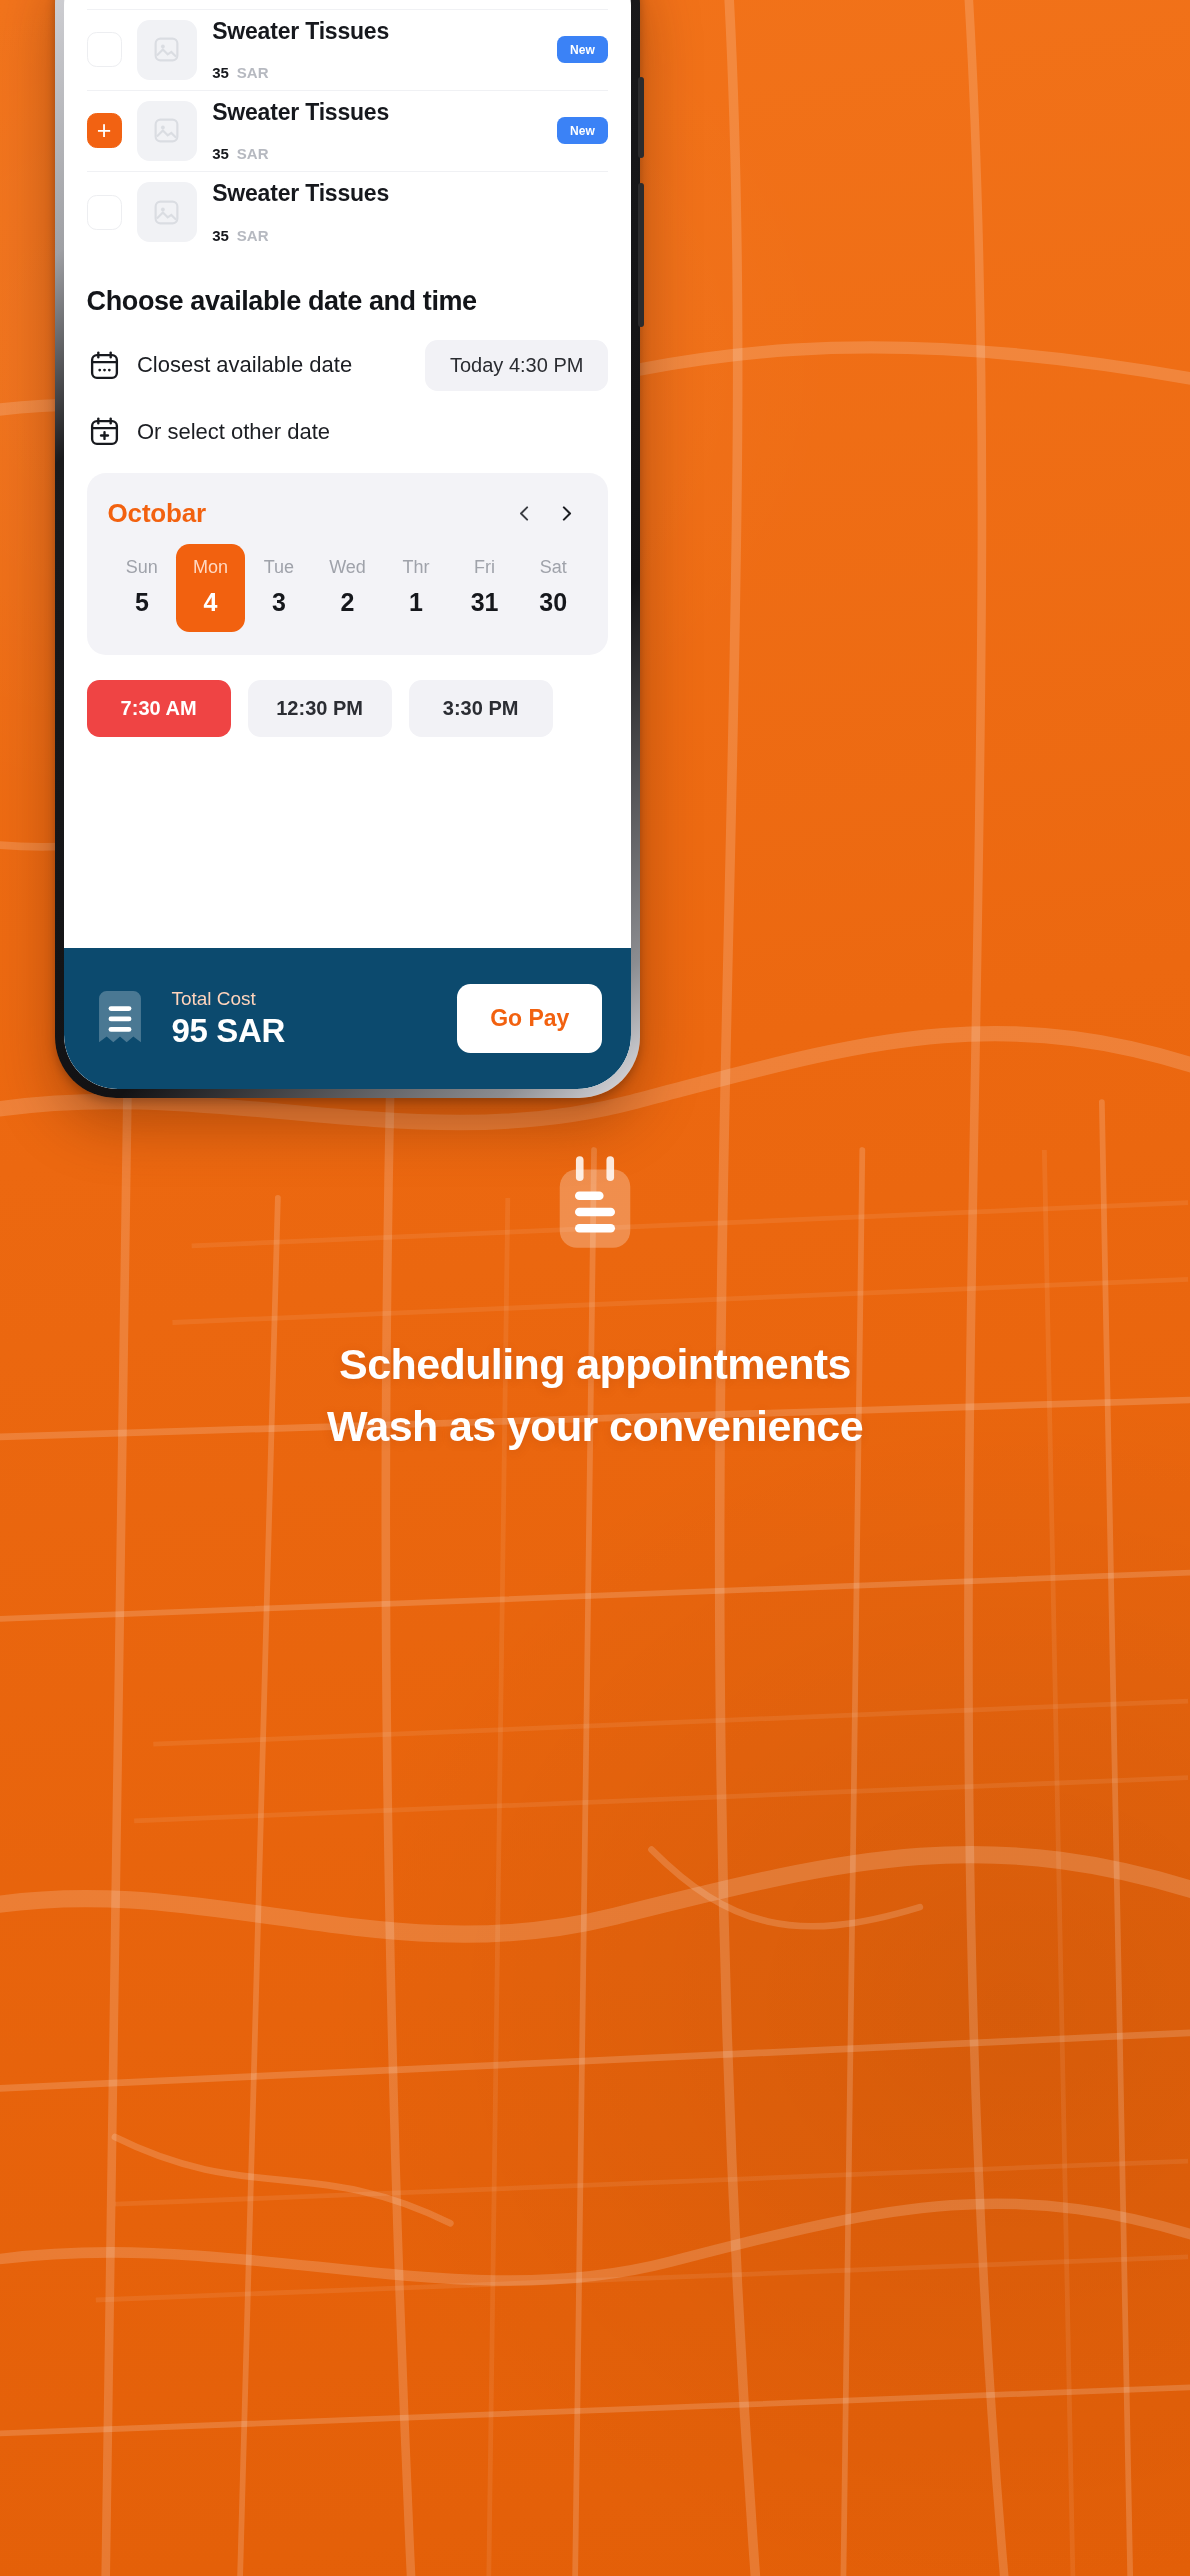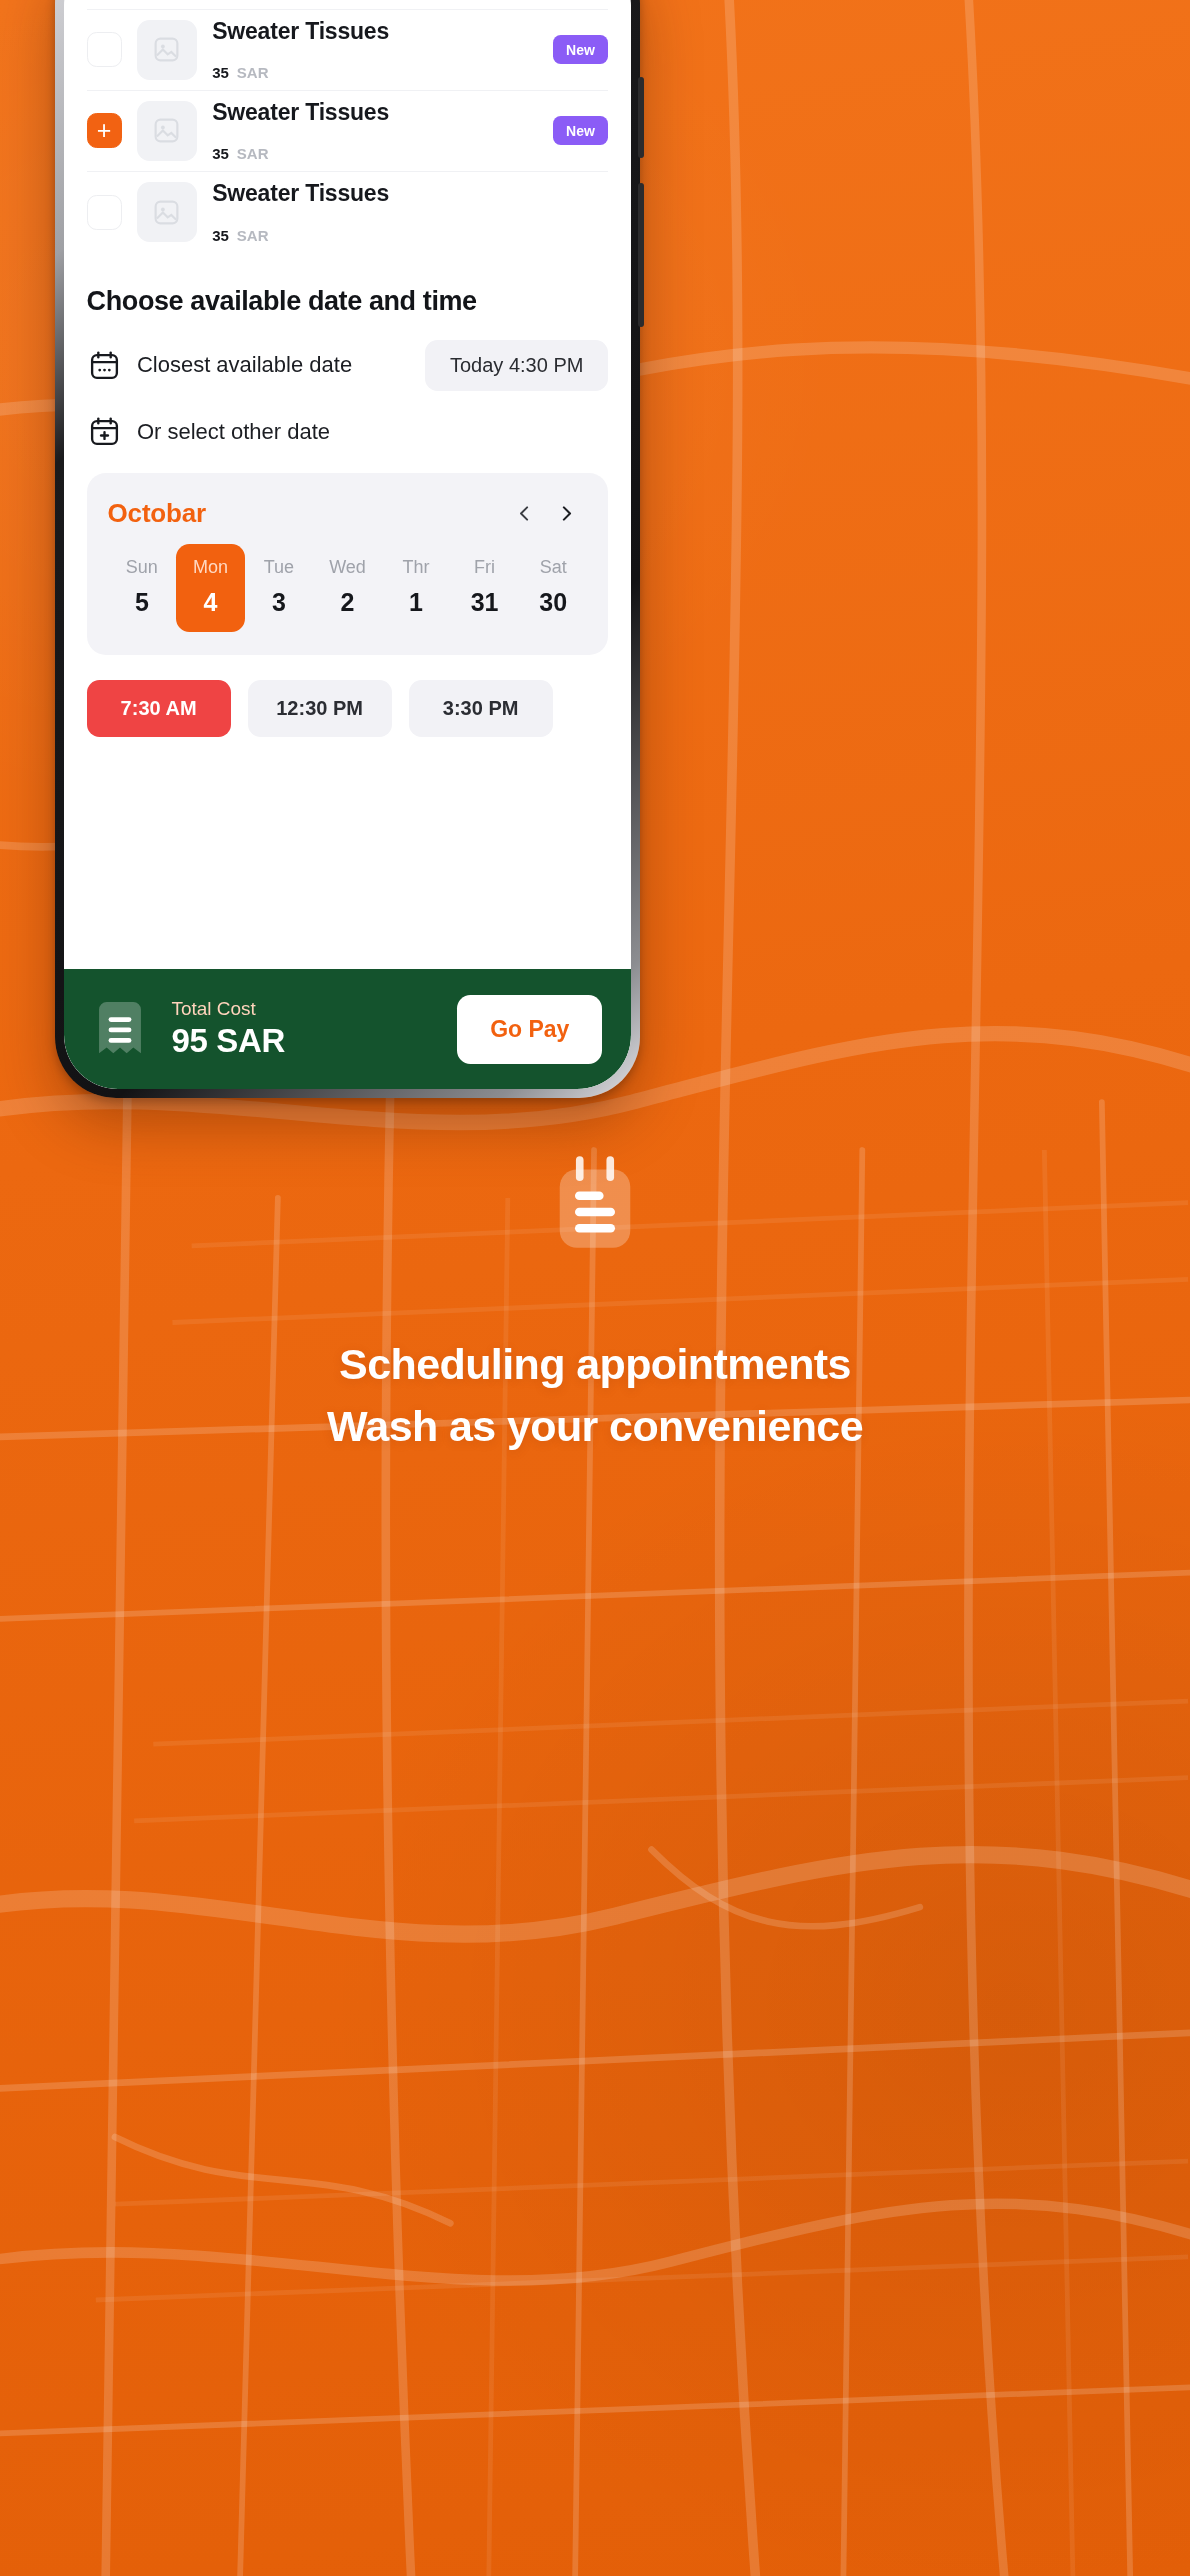--- a/index.html
+++ b/index.html
@@ -67,22 +67,22 @@
     flex:0 0 auto; width:60px; height:60px; border-radius:12.5px;
     background:#F1F2F5; display:flex; align-items:center; justify-content:center;
   }
   .thumb svg { opacity:.55; }
   .info { flex:1 1 auto; min-width:0; }
   .pname { font-size:23px; font-weight:700; color:#16181D; letter-spacing:-0.2px; line-height:1.15; }
   .pprice { margin-top:20px; font-size:15px; font-weight:700; color:#16181D; }
   .pprice span { color:#B6B9C0; font-weight:600; margin-left:3.8px; }
   .newbadge {
     flex:0 0 auto;
-    background:#8b5cf6; color:#fff;
-    font-size:14px; font-weight:700;
+    background:#3b82f6; color:#fff;
+    font-size:12px; font-weight:700;
     padding:6.7px 13.4px; border-radius:7.7px;
     letter-spacing:0.1px;
   }
 
   
   .sec-title {
     padding:33px 23px 0 23px;
     font-size:27px; font-weight:700; color:#131519; letter-spacing:-0.4px;
   }
 
@@ -120,22 +120,22 @@
   .slots { display:flex; gap:17px; padding:0 23px; margin-top:25px; }
   .slot {
     background:#F2F2F6; border-radius:12.5px; padding:17px 0;
     font-size:20px; color:#2B2D33; font-weight:600; text-align:center; min-width:144px;
     flex:0 0 auto; padding-left:21px; padding-right:21px;
   }
   .slot.active { background:#ef4444; color:#fff; font-weight:700; }
 
   
   .bottombar {
-    position:absolute; left:0; right:0; bottom:0; height:120px;
-    background:#14532d;
+    position:absolute; left:0; right:0; bottom:0; height:141px;
+    background:#0c4a6e;
     display:flex; align-items:center; padding:0 29px; gap:19px;
     border-bottom-left-radius:54px; border-bottom-right-radius:54px;
   }
   .bb-icon { flex:0 0 auto; width:54px; height:59px; }
   .bb-text { flex:1 1 auto; margin-left:5.8px; }
   .bb-label { font-size:19px; color:#FFD4BC; font-weight:500; }
   .bb-amount { font-size:33px; color:#fff; font-weight:800; margin-top:1.9px; letter-spacing:-0.3px; }
   .gopay {
     flex:0 0 auto; background:#fff; color:#F2610F;
     font-size:23px; font-weight:700; border-radius:13.4px;

